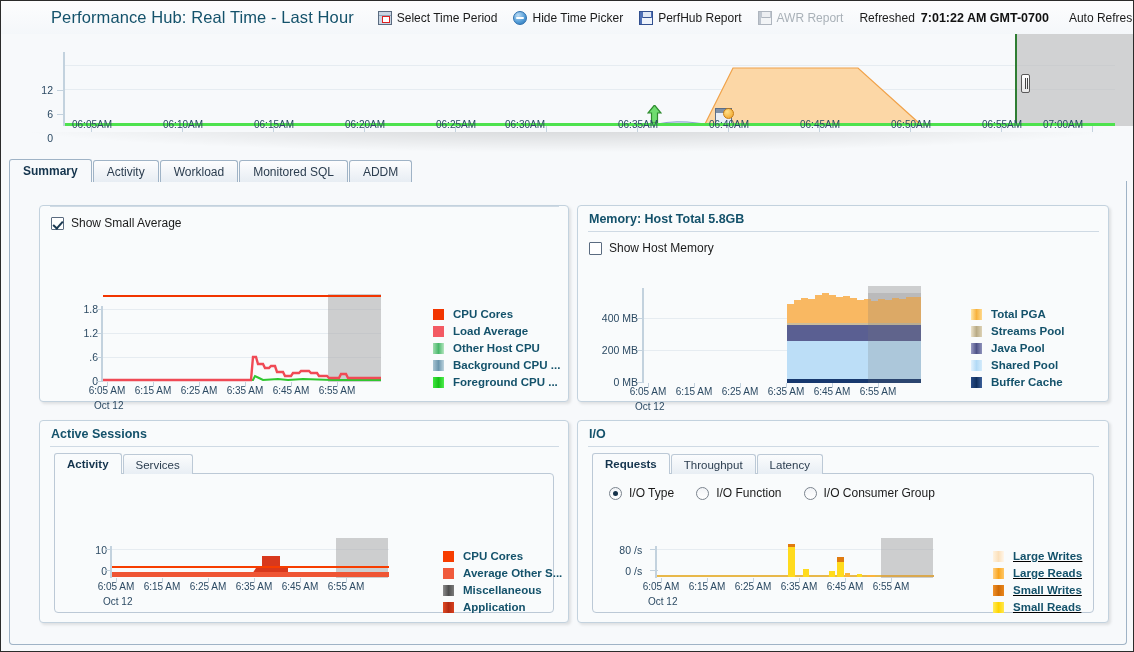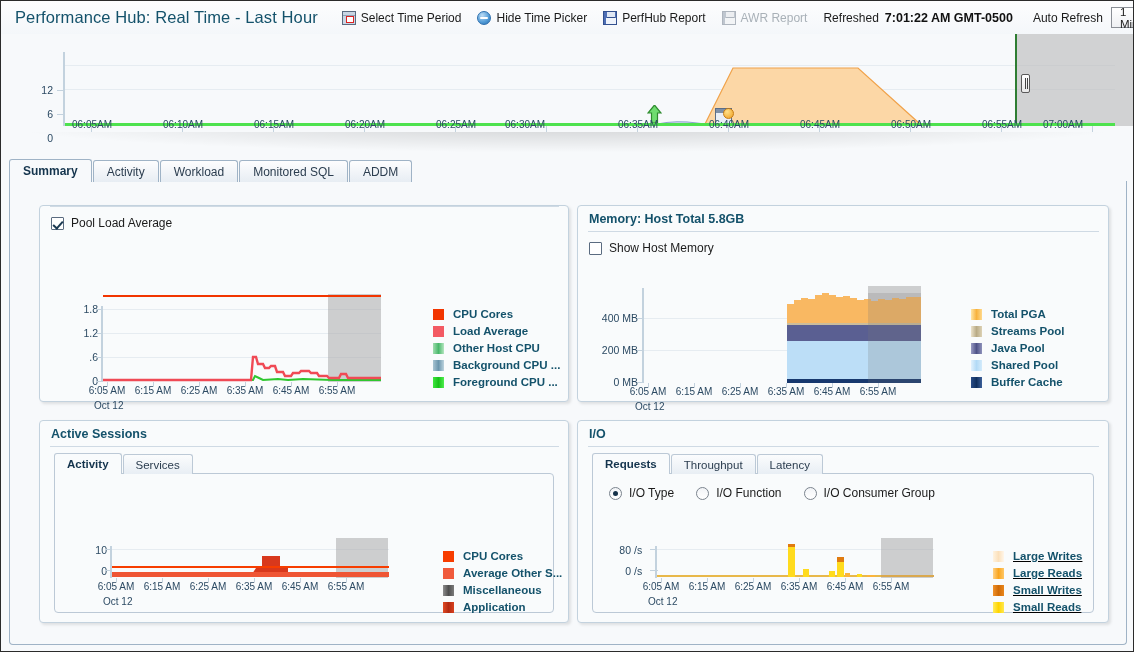--- a/index.html
+++ b/index.html
@@ -20,20 +20,21 @@
   #toolbar {
     position: absolute; left: 0; top: 0; width: 1134px; height: 33px;
     background: linear-gradient(to bottom, #fdfdfe 0%, #f4f7fa 100%);
     display: flex; align-items: center;
     padding: 0 8px;
   }
   #page-title {
     font-size: 16.5px; color: #14526b; font-weight: 500;
     letter-spacing: .1px; white-space: nowrap;
     padding-left: 6px;
+    margin-left: 36px;
   }
   .tb-sep {
     width: 1px; height: 20px; background: #c6cfd8; margin: 0 12px;
   }
   .tb-item {
     display: flex; align-items: center; gap: 5px;
     font-size: 12px; color: #1b1b1b; white-space: nowrap;
     margin-right: 16px; cursor: pointer;
   }
   .tb-item.disabled { color: #a9b1b8; cursor: default; }
@@ -283,21 +284,21 @@
       <span class="ic ic-save"></span>
       <span class="tb-label">PerfHub Report</span>
     </div>
 
     <div class="tb-item disabled">
       <span class="ic ic-save dim"></span>
       <span class="tb-label">AWR Report</span>
     </div>
 
     <div id="refresh-label">Refreshed</div>
-    <div id="refresh-time">7:01:22 AM GMT-0500</div>
+    <div id="refresh-time">7:01:22 AM GMT-0700</div>
     <div id="autorefresh-label">Auto Refresh</div>
 
     <div id="refresh-select">
       <span>1 Minute</span>
 
     </div>
 
   </div>
 
   <div id="timepicker">
@@ -367,21 +368,21 @@
     <div class="tab">Monitored SQL</div>
     <div class="tab">ADDM</div>
   </div>
 
   <div id="content">
 
     <div class="panel" style="left:29px; top:24px; width:530px; height:197px;">
       <div class="panel-rule"></div>
       <div class="ctl-row">
         <span class="cbox on"></span>
-        <span class="ctl-label">Pool Load Average</span>
+        <span class="ctl-label">Show Small Average</span>
       </div>
 
       <div class="chart" style="position:absolute;left:0;top:60px;width:530px;height:130px;">
         <div class="yl" style="left:14px; top:37px; width:44px;">1.8</div>
         <div class="yl" style="left:14px; top:61px; width:44px;">1.2</div>
         <div class="yl" style="left:14px; top:85px; width:44px;">.6</div>
         <div class="yl" style="left:14px; top:109px; width:44px;">0</div>
 
         <div class="yaxis" style="left:61px; top:40px; height:76px;"></div>
         <div class="ytick" style="left:56px; top:43px; width:7px;"></div>

